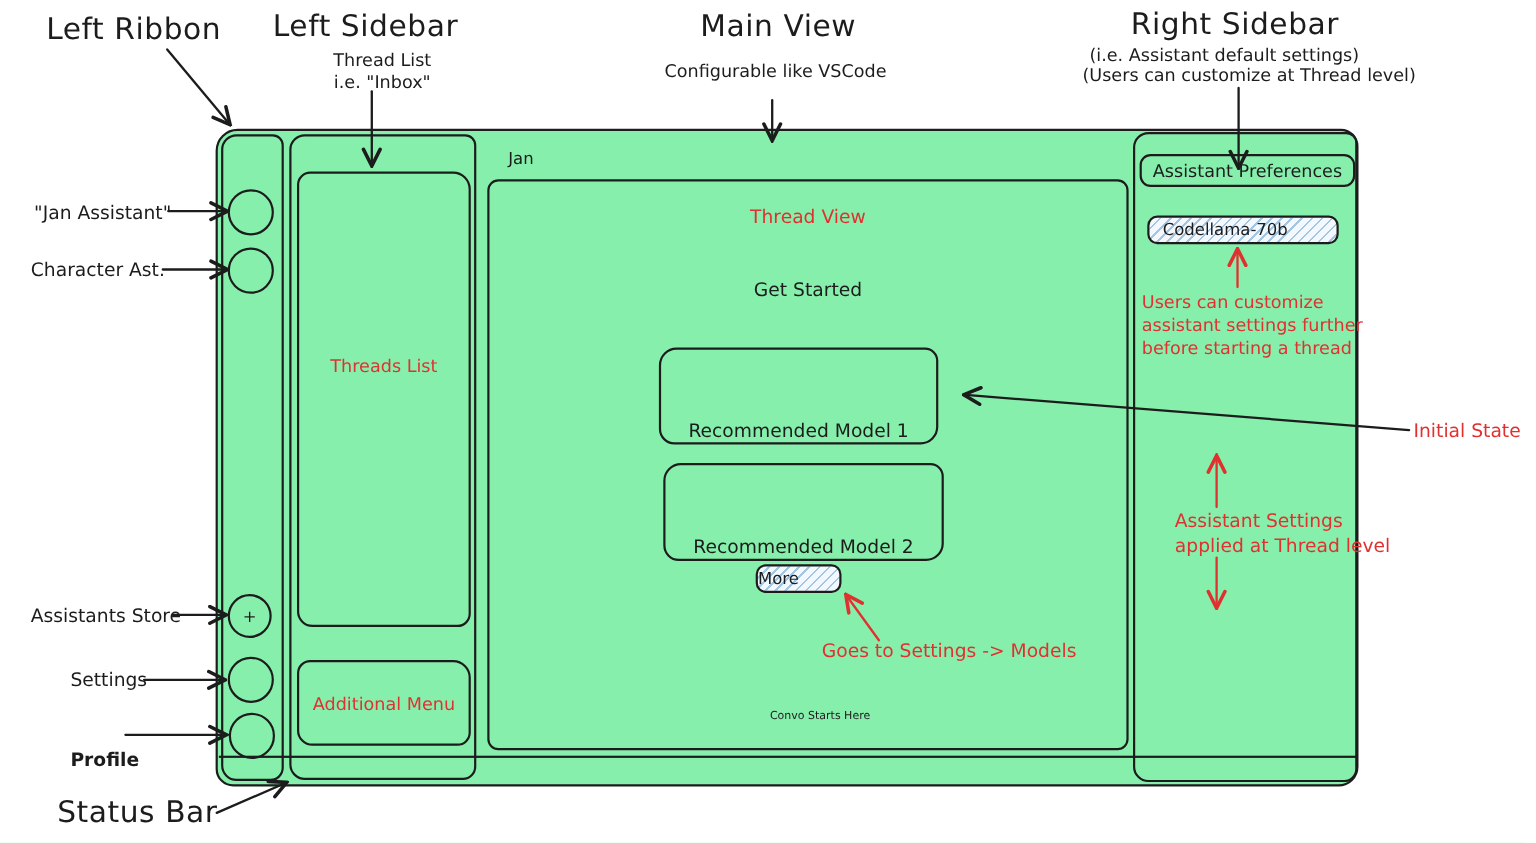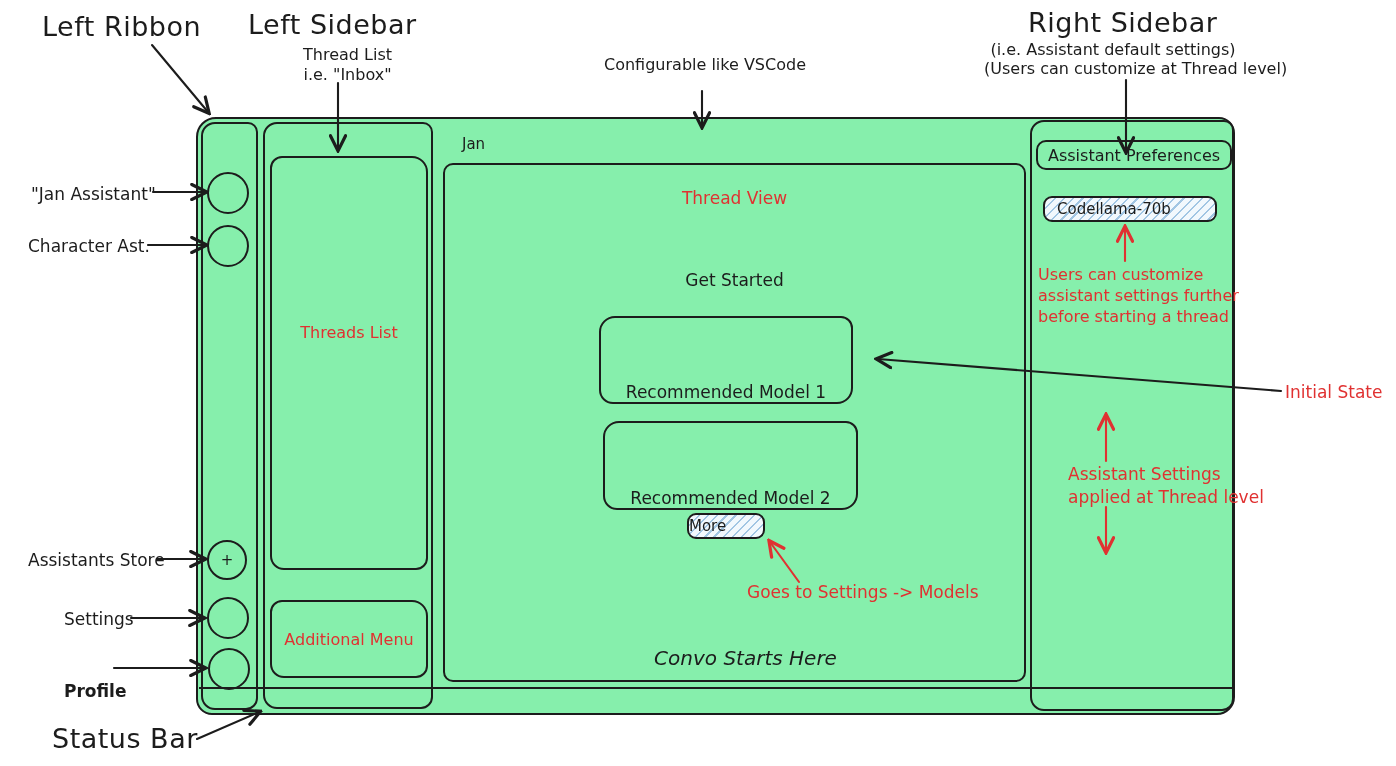--- a/index.html
+++ b/index.html
@@ -38,20 +38,21 @@
 <body>
 
 <div id="canvas">
 
   <div class="abs callout-title center" style="left:42px;top:11px;width:150px;">Left Ribbon</div>
 
   <div class="abs callout-title center" style="left:248px;top:9px;width:155px;">Left Sidebar</div>
   <div class="abs callout-sub center" style="left:275px;top:45px;width:145px;">Thread List</div>
   <div class="abs callout-sub center" style="left:275px;top:65px;width:145px;">i.e. "Inbox"</div>
 
+  <div class="abs callout-title center" style="left:630px;top:9px;width:155px;">Main View</div>
   <div class="abs callout-sub center" style="left:575px;top:55px;width:260px;">Configurable like VSCode</div>
 
   <div class="abs callout-title center" style="left:1028px;top:7px;width:165px;">Right Sidebar</div>
   <div class="abs callout-sub center" style="left:984px;top:40px;width:258px;">(i.e. Assistant default settings)</div>
   <div class="abs callout-sub center" style="left:984px;top:59px;width:258px;">(Users can customize at Thread level)</div>
 
   <div class="abs side-label" style="left:31px;top:184px;">"Jan Assistant"</div>
   <div class="abs side-label" style="left:28px;top:236px;">Character Ast.</div>
   <div class="abs side-label" style="left:28px;top:550px;">Assistants Store</div>
   <div class="abs side-label" style="left:64px;top:609px;">Settings</div>
@@ -72,35 +73,35 @@
 
   <div class="abs sketch panel" style="left:263px;top:122px;width:170px;height:587px;"></div>
   <div class="abs sketch innerbox" style="left:270px;top:156px;width:158px;height:414px;"></div>
   <div class="abs note red center" style="left:270px;top:322px;width:158px;">Threads List</div>
   <div class="abs sketch innerbox" style="left:270px;top:600px;width:158px;height:78px;"></div>
   <div class="abs note red center" style="left:270px;top:629px;width:158px;">Additional Menu</div>
 
   <div class="abs" style="left:462px;top:135px;font-size:15px;">Jan</div>
   <div class="abs sketch innerbox" style="left:443px;top:163px;width:583px;height:519px;border-radius:10px;"></div>
   <div class="abs note red center" style="left:443px;top:188px;width:583px;font-size:17px;">Thread View</div>
-  <div class="abs center" style="left:443px;top:254px;width:583px;font-size:17px;margin-top:16px;">Get Started</div>
+  <div class="abs center" style="left:443px;top:254px;width:583px;font-size:17px;">Get Started</div>
 
   <div class="abs sketch card" style="left:599px;top:296px;width:254px;height:88px;">
     <span>Recommended Model 1</span>
   </div>
   <div class="abs sketch card" style="left:603px;top:401px;width:255px;height:89px;">
     <span>Recommended Model 2</span>
   </div>
 
   <div class="abs sketch pill hatch" style="left:687px;top:513px;width:78px;height:26px;justify-content:flex-start;">
     <span>More</span>
   </div>
   <div class="abs note2 red" style="left:747px;top:581px;">Goes to Settings -&gt; Models</div>
 
-  <div class="abs center" style="left:443px;top:646px;width:605px;font-size:20px;font-style:italic;">Convo Starts Here</div>
+  <div class="abs center" style="left:443px;top:646px;width:605px;font-size:10px;">Convo Starts Here</div>
 
   <div class="abs sketch panel" style="left:1030px;top:120px;width:204px;height:591px;"></div>
   <div class="abs sketch pill" style="left:1036px;top:140px;width:196px;height:30px;padding-left:10px;font-size:16px;border-radius:10px;">
     <span>Assistant Preferences</span>
   </div>
   <div class="abs sketch pill hatch" style="left:1043px;top:196px;width:174px;height:26px;padding-left:12px;">
     <span>Codellama-70b</span>
   </div>
   <div class="abs note2 red" style="left:1068px;top:463px;">
     <div>Assistant Settings</div>

